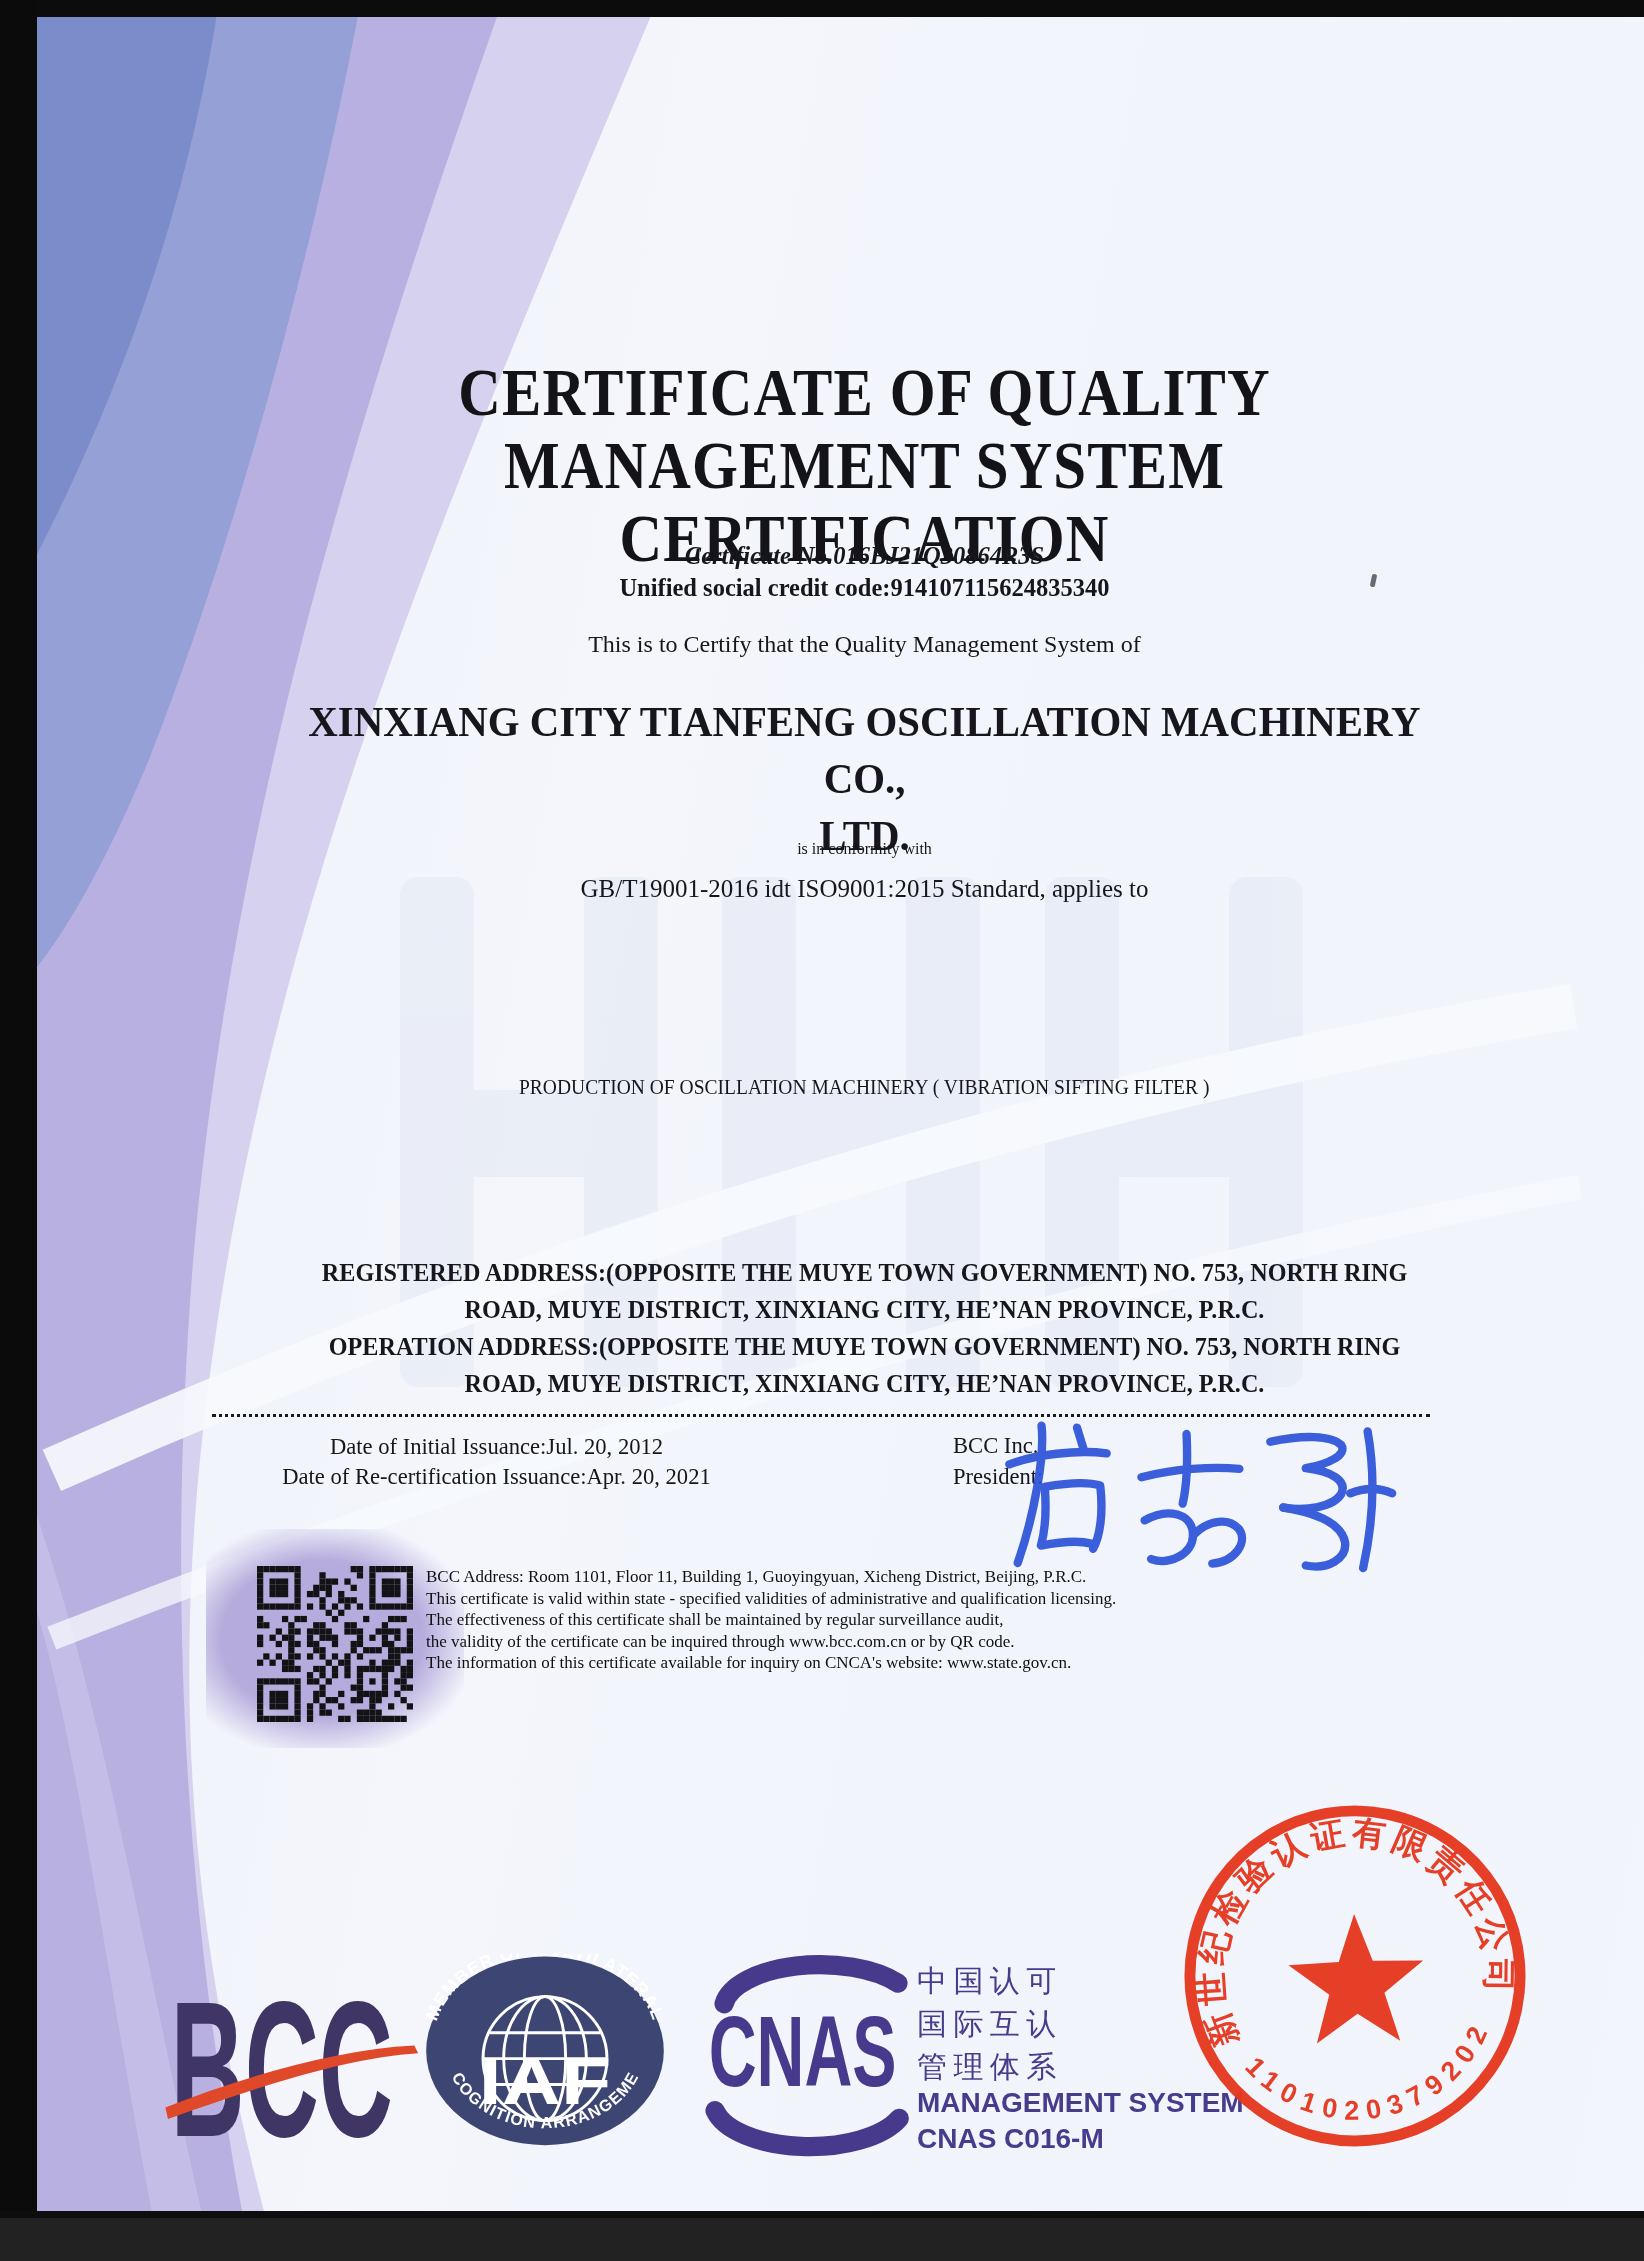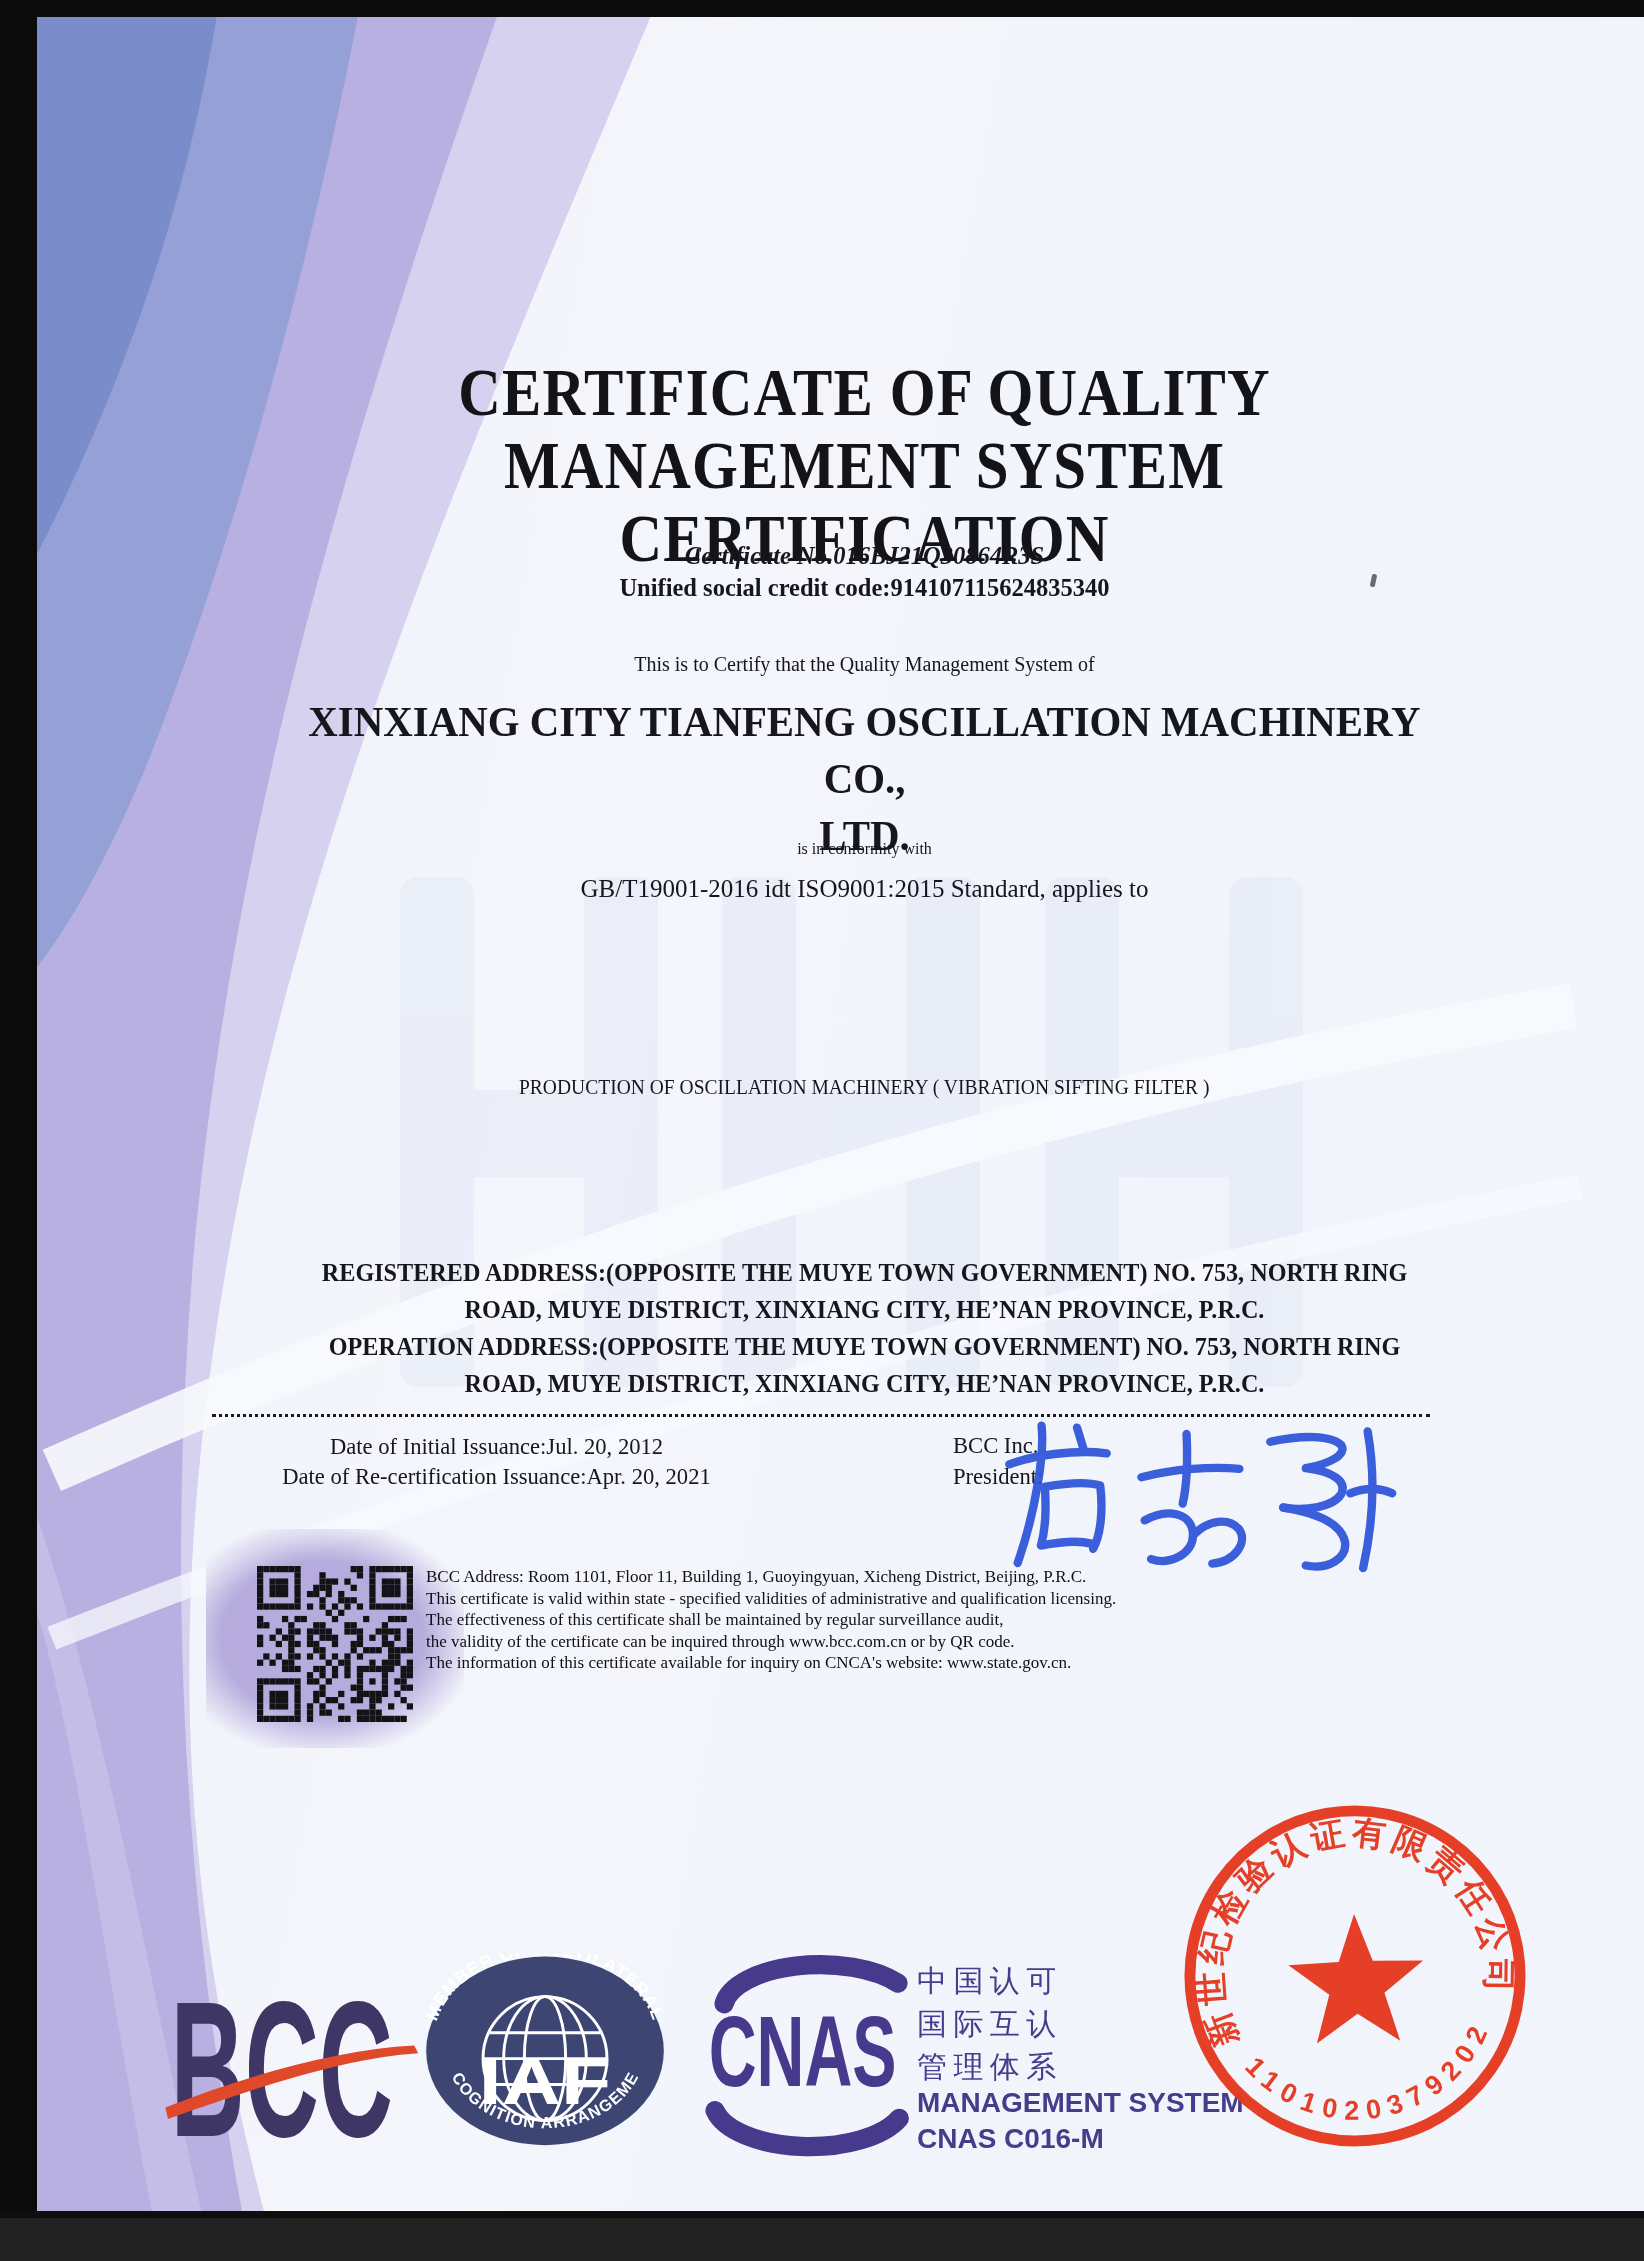--- a/index.html
+++ b/index.html
@@ -27,21 +27,21 @@
   .qr-blob{left:206px;top:1529px;width:258px;height:219px;z-index:2;
     background:radial-gradient(ellipse at 45% 50%, #b5abdc 50%, rgba(181,171,220,0) 78%);}
   
   .z{z-index:5;}
   .center-col{left:239px;width:1251px;text-align:center;}
   .cond{display:inline-block;transform-origin:50% 50%;}
   .title{top:356px;font-weight:bold;font-size:67px;line-height:73px;letter-spacing:1.3px;color:#131318;}
   .title .cond{transform:scaleX(.88);}
   .cert-no{top:542px;font-weight:bold;font-size:24.5px;font-style:italic;}
   .credit-code{top:574px;font-weight:bold;font-size:24.5px;}
-  .certify-line{top:653px;font-size:20px;}
+  .certify-line{top:631px;font-size:24px;}
   .company{top:693px;font-weight:bold;font-size:43px;line-height:57px;}
   .company .cond{transform:scaleX(.95);}
   .conformity{top:840px;font-size:16px;}
   .standard{top:875px;font-size:25px;}
   .scope{top:1075px;font-size:21px;}
   .scope .cond{transform:scaleX(.93);}
   .addresses{top:1254px;font-weight:bold;font-size:26px;line-height:37px;}
   .addresses .cond{transform:scaleX(.93);}
   .addresses span{display:block;}
   .dotted-rule{left:212px;top:1414px;width:1218px;height:0;border-top:3.2px dotted #1b1b1f;z-index:5;}

